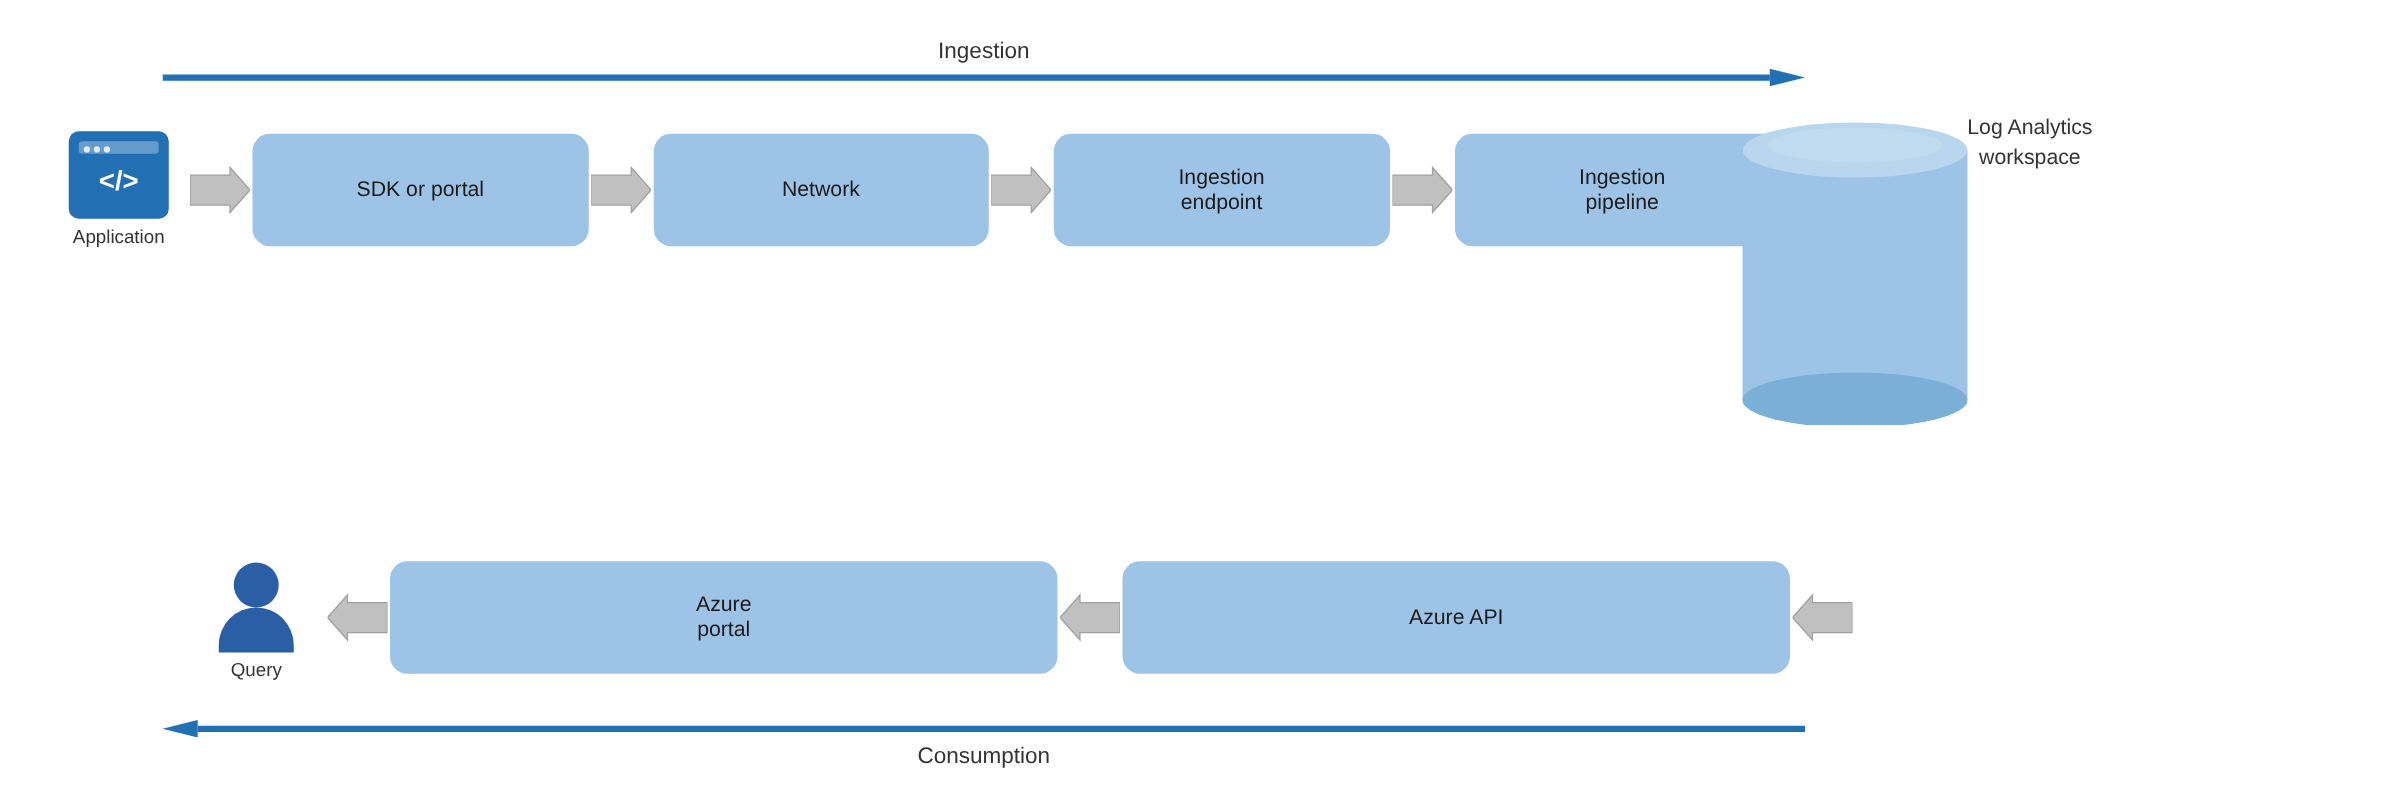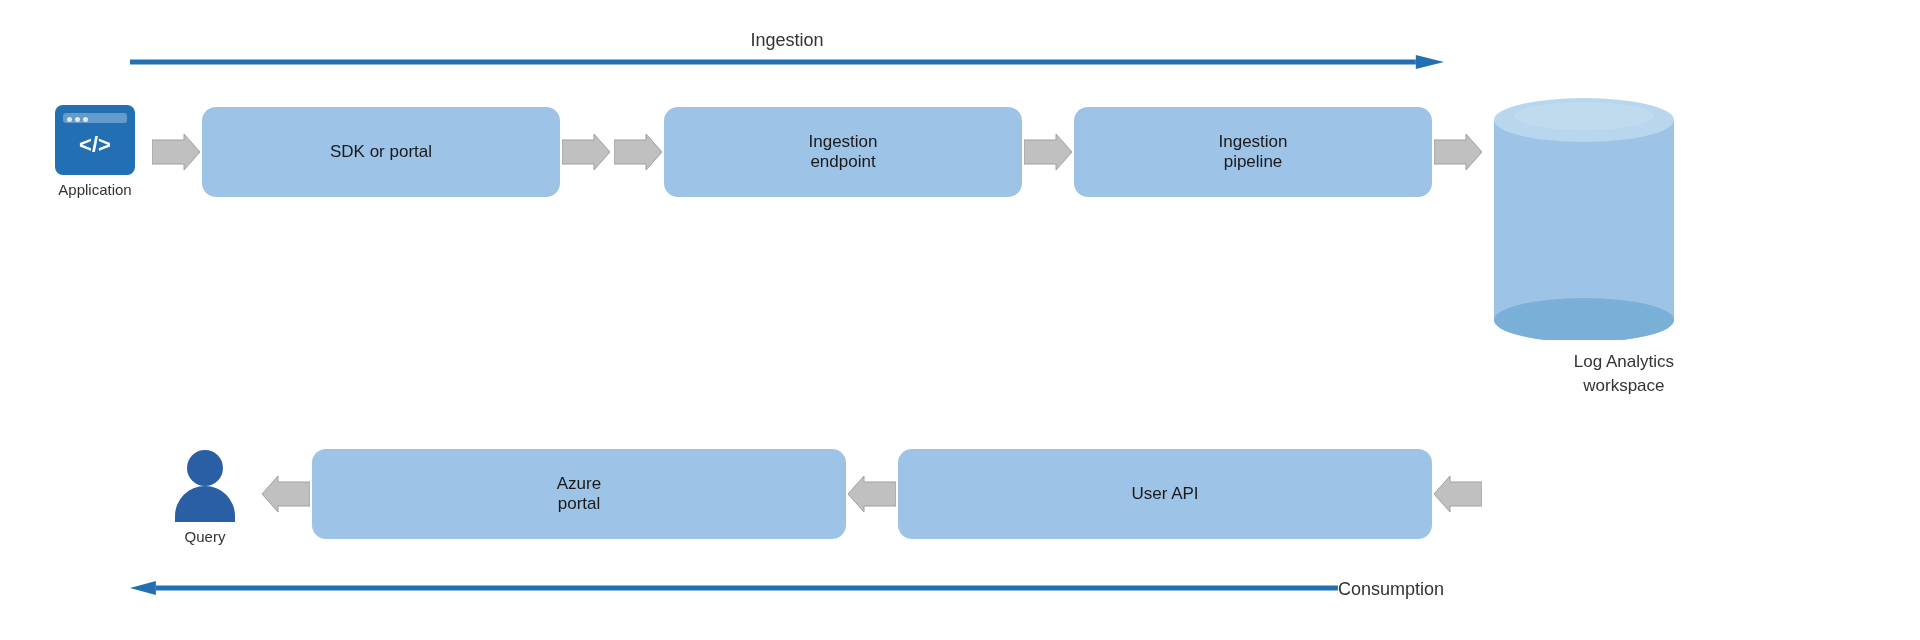--- a/index.html
+++ b/index.html
@@ -149,22 +149,22 @@
       width: 48px;
       height: 40px;
     }
 
     
     .cylinder-wrap {
       position: absolute;
       right: 30px;
       top: 80px;
       display: flex;
-      flex-direction: column;
-      align-items: flex-end;
+      flex-direction: row;
+      align-items: flex-start;
     }
 
     .cylinder {
       width: 180px;
       height: 260px;
       position: relative;
     }
 
     .cylinder-label {
       font-size: 17px;
@@ -221,24 +221,25 @@
     .user-label {
       font-size: 15px;
       color: #333;
       margin-top: 6px;
       text-align: center;
     }
 
     
     .consumption-row {
       position: absolute;
-      bottom: 40px;
+      bottom: 25px;
       left: 130px;
       right: 260px;
       display: flex;
+      flex-direction: column;
       align-items: center;
     }
 
     .consumption-label {
       font-size: 18px;
       color: #333;
       margin-top: 4px;
     }
 
     
@@ -285,20 +286,23 @@
     <div class="flow-box wide">
       <span>SDK or portal</span>
     </div>
 
     <div class="arrow-wrap">
       <svg class="gray-arrow" viewBox="0 0 48 40" xmlns="http://www.w3.org/2000/svg">
         <polygon points="0,8 32,8 32,2 48,20 32,38 32,32 0,32" fill="#c0c0c0" stroke="#a0a0a0" stroke-width="1"></polygon>
       </svg>
     </div>
 
+    <div class="flow-box wide">
+      <span>Network</span>
+    </div>
 
     <div class="arrow-wrap">
       <svg class="gray-arrow" viewBox="0 0 48 40" xmlns="http://www.w3.org/2000/svg">
         <polygon points="0,8 32,8 32,2 48,20 32,38 32,32 0,32" fill="#c0c0c0" stroke="#a0a0a0" stroke-width="1"></polygon>
       </svg>
     </div>
 
     <div class="flow-box medium">
       <span style="white-space:pre-line;">Ingestion
 endpoint</span>
@@ -363,21 +367,21 @@
 portal</span>
     </div>
 
     <div class="arrow-wrap">
       <svg class="gray-arrow-left" viewBox="0 0 48 40" xmlns="http://www.w3.org/2000/svg">
         <polygon points="48,8 16,8 16,2 0,20 16,38 16,32 48,32" fill="#c0c0c0" stroke="#a0a0a0" stroke-width="1"></polygon>
       </svg>
     </div>
 
     <div class="flow-box wide">
-      <span>User API</span>
+      <span>Azure API</span>
     </div>
 
     <div class="arrow-wrap">
       <svg class="gray-arrow-left" viewBox="0 0 48 40" xmlns="http://www.w3.org/2000/svg">
         <polygon points="48,8 16,8 16,2 0,20 16,38 16,32 48,32" fill="#c0c0c0" stroke="#a0a0a0" stroke-width="1"></polygon>
       </svg>
     </div>
 
   </div>
 

